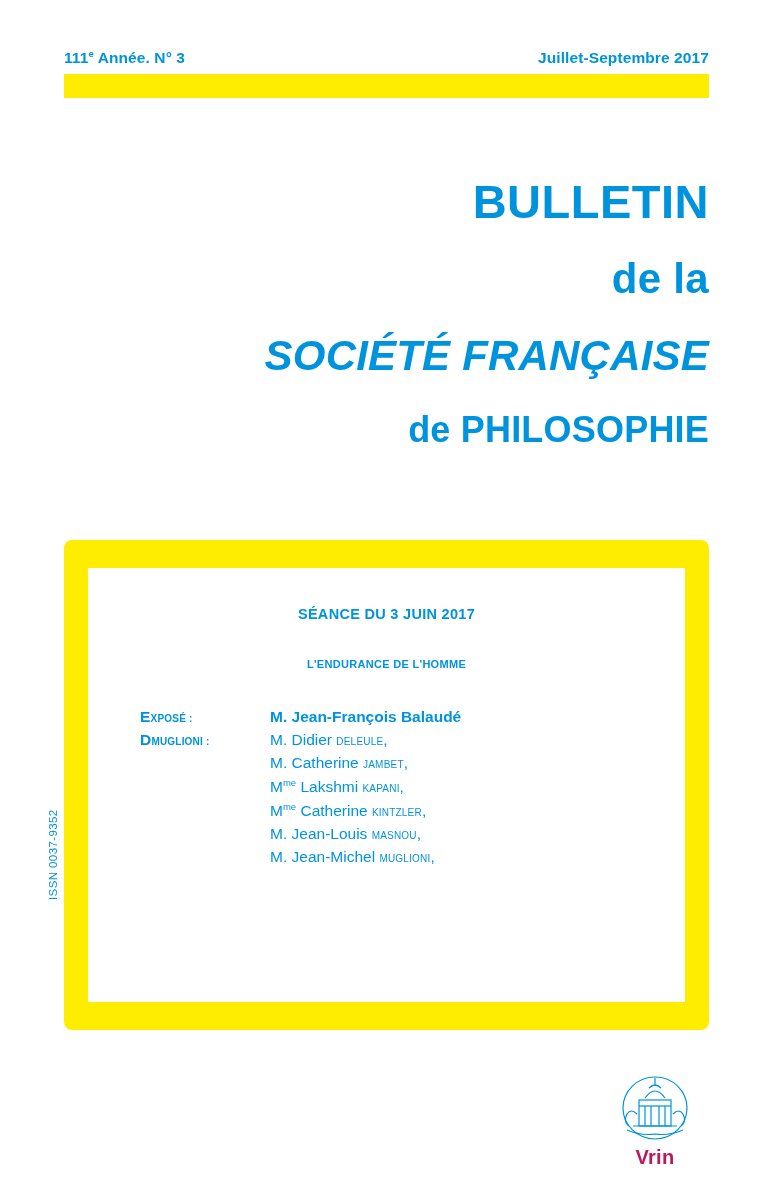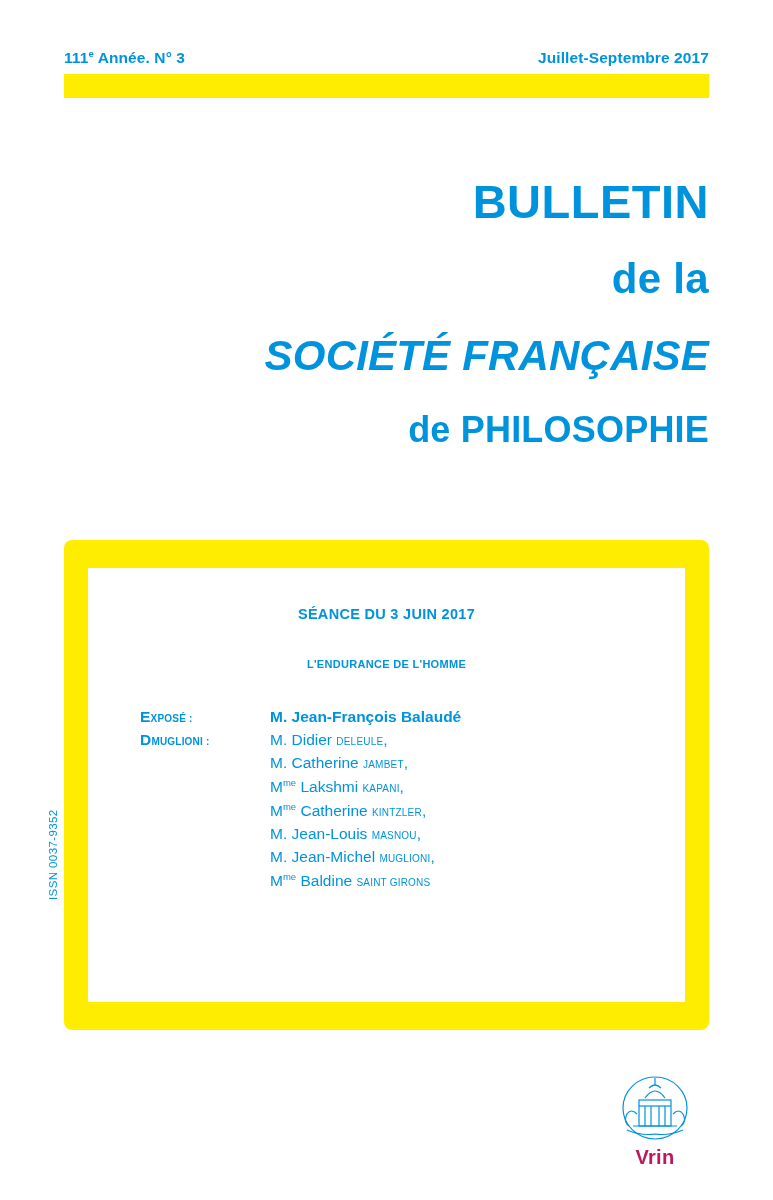--- a/index.html
+++ b/index.html
@@ -207,21 +207,20 @@
         <div class="pcont"><span>M. Catherine </span><span class="sc">JAMBET</span><span>,</span></div>
 
         <div class="pcont">M<span class="sup">me</span> Lakshmi <span class="sc">KAPANI</span><span>,</span></div>
 
         <div class="pcont">M<span class="sup">me</span> Catherine <span class="sc">KINTZLER</span><span>,</span></div>
 
         <div class="pcont"><span>M. Jean-Louis </span><span class="sc">MASNOU</span><span>,</span></div>
 
         <div class="pcont"><span>M. Jean-Michel </span><span class="sc">MUGLIONI</span><span>,</span></div>
 
-        <div class="pcont">M<span class="sup">me</span> Baldine <span class="sc">SAINT GIRONS</span><span></span></div>
 
       </div>
     </div>
   </div>
 
   <div class="issn">ISSN 0037-9352</div>
 
   <div class="logo-wrap">
     <div class="logo-mark">
       <svg viewBox="0 0 92 74" width="92" height="74" xmlns="http://www.w3.org/2000/svg">

